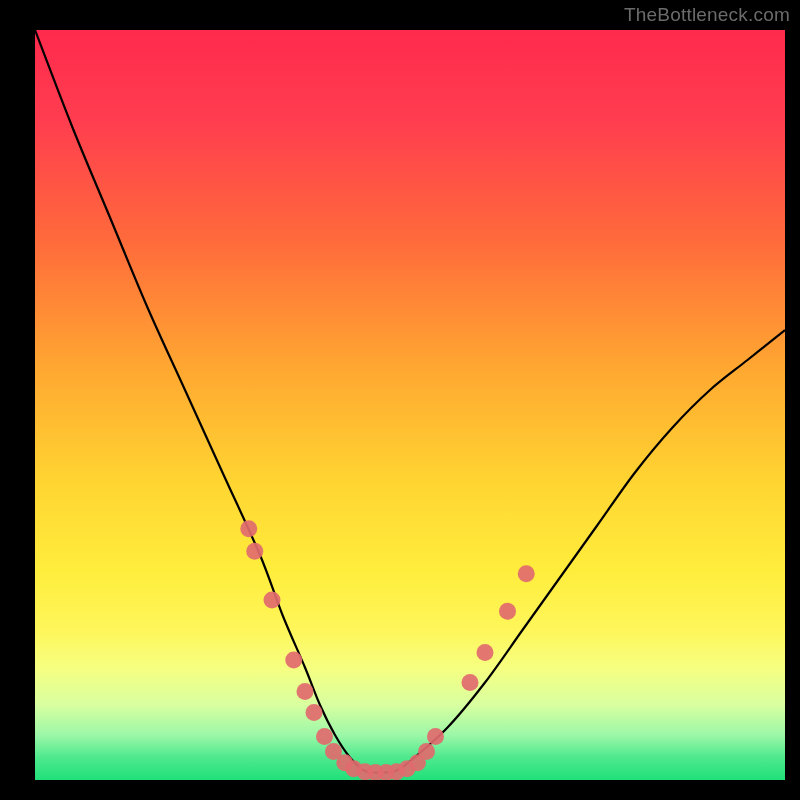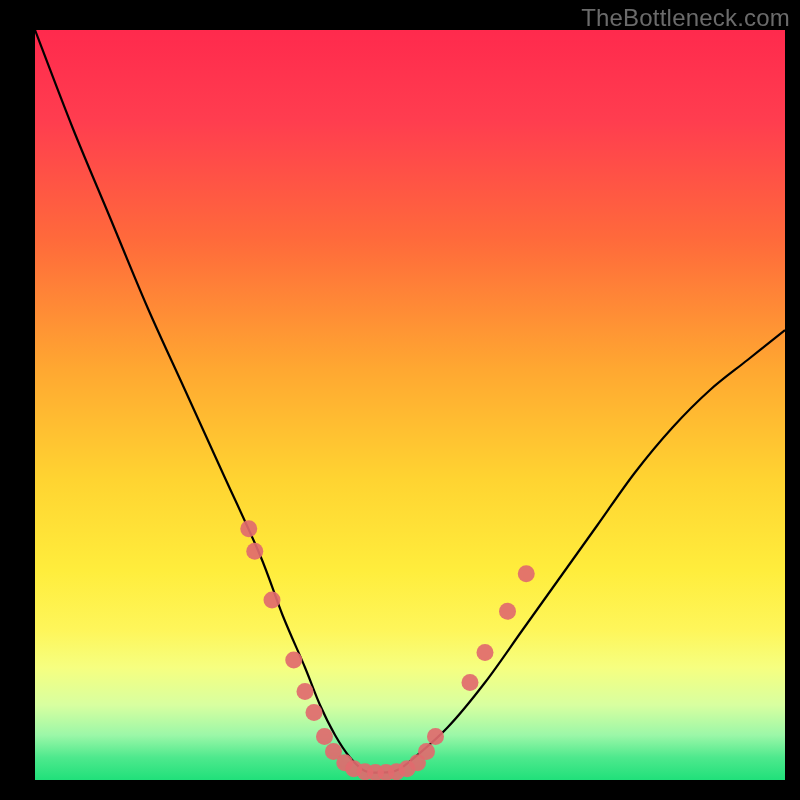--- a/index.html
+++ b/index.html
@@ -9,21 +9,21 @@
     width: 800px;
     height: 800px;
     background: #000;
     position: relative;
   }
   .watermark {
     position: absolute;
     top: 4px;
     right: 10px;
     color: #6b6b6b;
-    font-size: 24px;
+    font-size: 19px;
     font-weight: 400;
     letter-spacing: 0.2px;
     z-index: 10;
   }
   .plot-frame {
     position: absolute;
     left: 35px;
     top: 30px;
     width: 750px;
     height: 750px;

